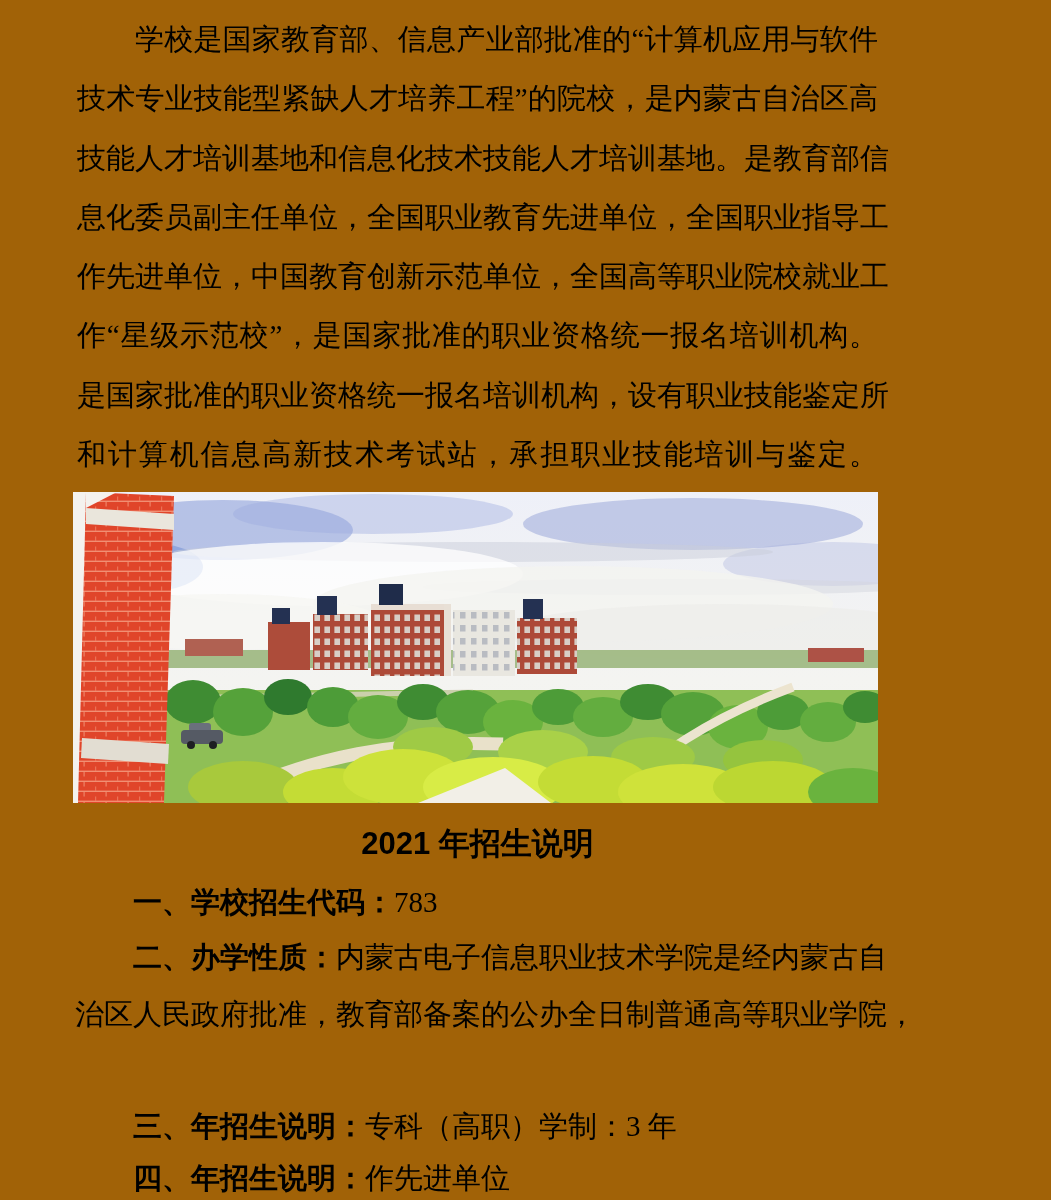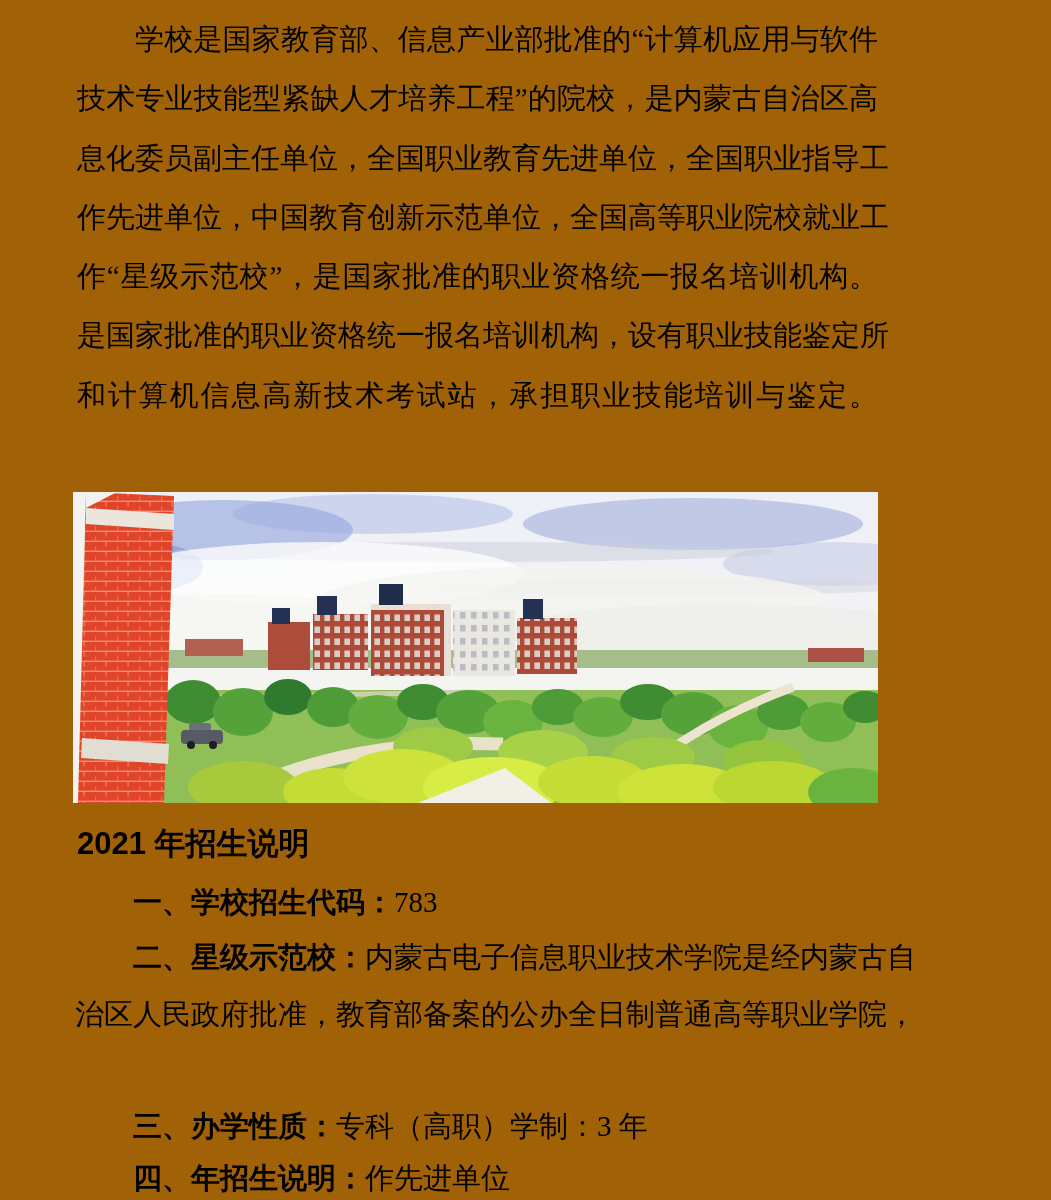--- a/index.html
+++ b/index.html
@@ -18,21 +18,21 @@
   .pline { text-align: justify; text-align-last: justify; white-space: nowrap; }
   .pline.indent { padding-left: 58px; }
 
   
   .photo { position: absolute; left: 73px; top: 492px; width: 805px; height: 311px; }
   .photo svg { display: block; }
 
   
   .heading {
     position: absolute; left: 77px; top: 822px; width: 801px;
-    margin: 0; 
+    margin: 0; text-align: center;
     font-size: 31px; font-weight: bold; line-height: 44px;
     font-family: "Liberation Sans", "DejaVu Sans", sans-serif;
   }
 
   
   .item { position: absolute; left: 75px; width: 801px; font-size: 29px; line-height: 57px; }
   .item .lead { padding-left: 58px; }
   .b { font-weight: bold; font-family: "Liberation Sans", "DejaVu Sans", sans-serif; }
   .jline { text-align: justify; text-align-last: justify; white-space: nowrap; }
   #item-1 { top: 874px; }
@@ -41,20 +41,21 @@
   #item-4 { top: 1150px; }
 </style>
 </head>
 <body>
 
 <div class="page">
 
   <div class="para">
     <div class="pline indent">学校是国家教育部、信息产业部批准的“计算机应用与软件</div>
     <div class="pline">技术专业技能型紧缺人才培养工程”的院校，是内蒙古自治区高</div>
+    <div class="pline">技能人才培训基地和信息化技术技能人才培训基地。是教育部信</div>
     <div class="pline">息化委员副主任单位，全国职业教育先进单位，全国职业指导工</div>
     <div class="pline">作先进单位，中国教育创新示范单位，全国高等职业院校就业工</div>
     <div class="pline">作“星级示范校”，是国家批准的职业资格统一报名培训机构。</div>
     <div class="pline">是国家批准的职业资格统一报名培训机构，设有职业技能鉴定所</div>
     <div class="pline">和计算机信息高新技术考试站，承担职业技能培训与鉴定。</div>
   </div>
 
   <div class="photo">
     <svg width="805" height="311" viewBox="0 0 805 311" xmlns="http://www.w3.org/2000/svg">
       <defs>
@@ -165,28 +166,28 @@
   <h1 class="heading">2021 年招生说明</h1>
 
   <div class="item" id="item-1">
     <div class="lead">
       <span class="b">一、学校招生代码：</span><span>783</span>
     </div>
   </div>
 
   <div class="item" id="item-2">
     <div class="lead jline">
-      <span class="b">二、星级示范校：</span><span>内蒙古电子信息职业技术学院是经内蒙古自</span>
+      <span class="b">二、办学性质：</span><span>内蒙古电子信息职业技术学院是经内蒙古自</span>
     </div>
     <div class="jline">治区人民政府批准，教育部备案的公办全日制普通高等职业学院，</div>
   </div>
 
   <div class="item" id="item-3">
     <div class="lead">
-      <span class="b">三、办学性质：</span><span>专科（高职）学制：3 年</span>
+      <span class="b">三、年招生说明：</span><span>专科（高职）学制：3 年</span>
     </div>
   </div>
 
   <div class="item" id="item-4">
     <div class="lead">
       <span class="b">四、年招生说明：</span><span>作先进单位</span>
     </div>
   </div>
 
 </div>

